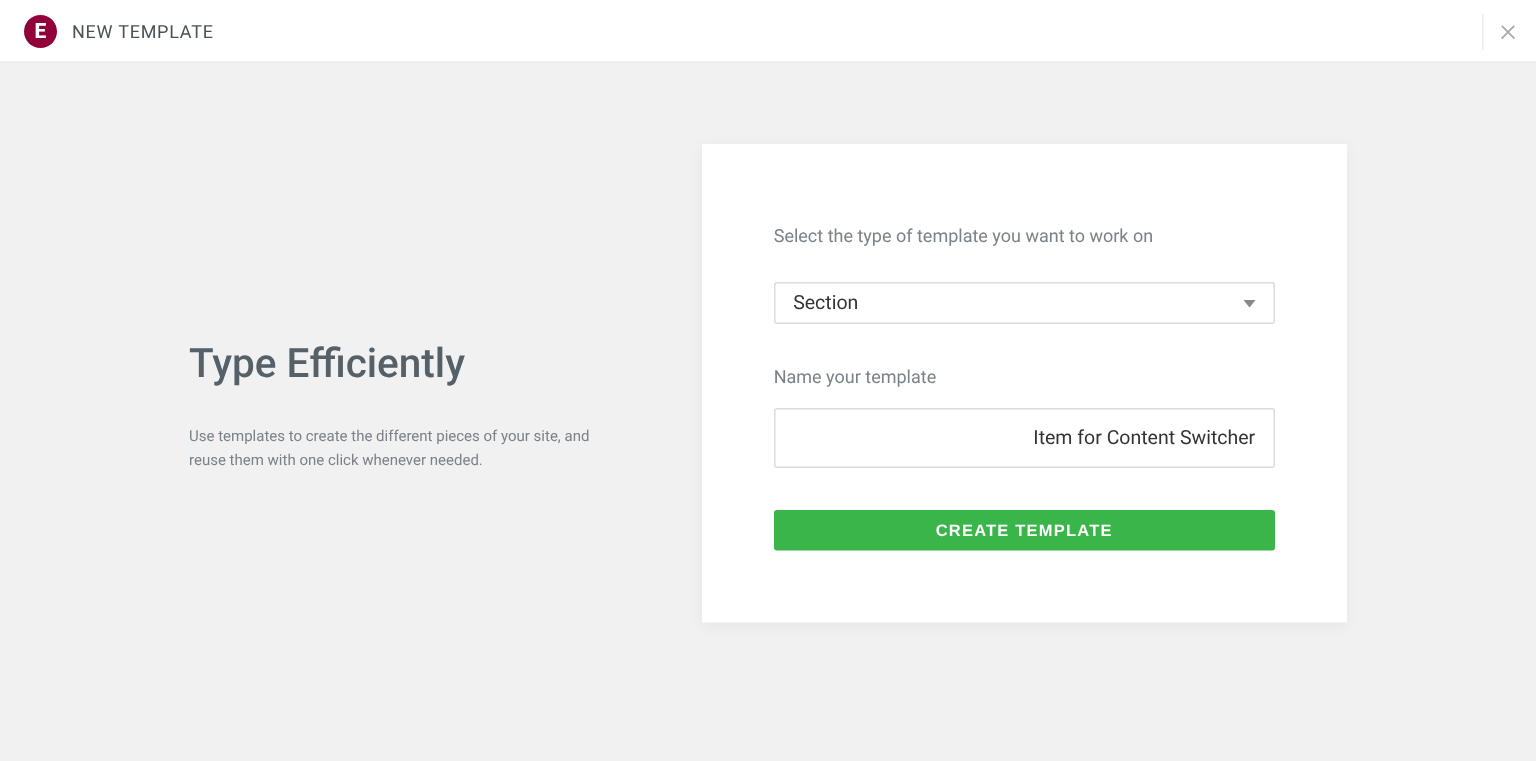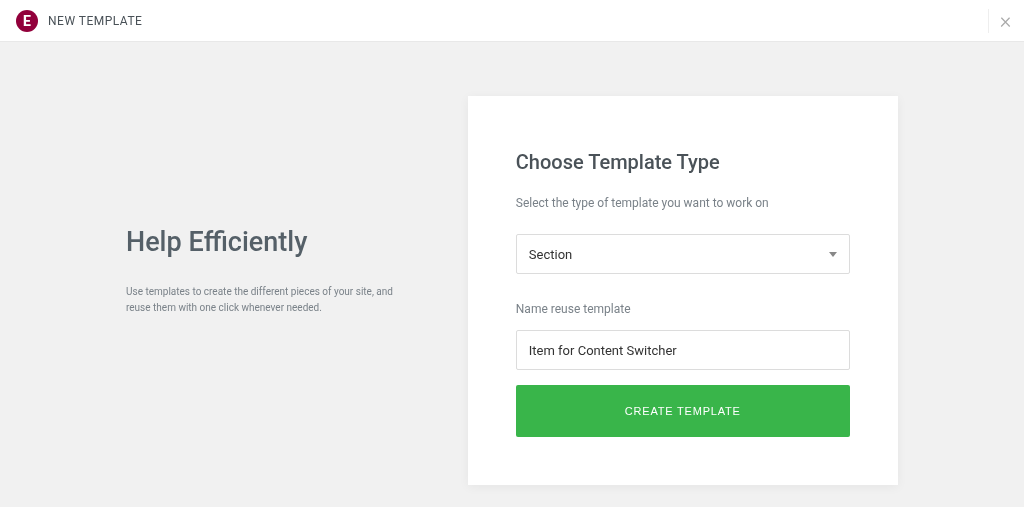--- a/index.html
+++ b/index.html
@@ -104,21 +104,21 @@
       font-size: 12px;
       color: #7a8289;
       margin-bottom: 24px;
     }
     .select-wrap {
       position: relative;
       margin-bottom: 28px;
     }
     .select-box {
       width: 100%;
-      height: 40px;
+      height: 28px;
       border: 1px solid #dcdcdc;
       background: #fff;
       font-size: 13px;
       color: #333;
       padding: 0 12px;
       display: flex;
       align-items: center;
       justify-content: space-between;
       cursor: pointer;
       border-radius: 2px;
@@ -136,32 +136,33 @@
       margin-bottom: 14px;
     }
     .text-input {
       width: 100%;
       height: 40px;
       border: 1px solid #dcdcdc;
       background: #fff;
       font-size: 13px;
       color: #333;
       padding: 0 12px;
-      margin-bottom: 15px;
+      margin-bottom: 28px;
       border-radius: 2px;
       font-family: inherit;
+      text-align: right;
     }
     .create-btn {
       width: 100%;
-      height: 52px;
+      height: 27px;
       background: #39b54a;
       color: #fff;
       border: none;
       font-size: 11px;
-      font-weight: 400;
+      font-weight: 700;
       letter-spacing: 0.8px;
       cursor: pointer;
       border-radius: 2px;
     }
   </style>
 </head>
 <body>
 
 <div class="header">
   <div class="logo">
@@ -170,31 +171,30 @@
   <span class="header-title">NEW TEMPLATE</span>
   <div class="close-btn">
     <span>×</span>
   </div>
 </div>
 
 <div class="content">
   <div class="left-panel">
     <div class="left-heading">
       <br>
-      <span>Help Efficiently</span>
+      <span>Type Efficiently</span>
     </div>
     <p class="left-desc">Use templates to create the different pieces of your site, and reuse them with one click whenever needed.</p>
   </div>
 
   <div class="right-panel">
-    <h2 class="form-title">Choose Template Type</h2>
     <div class="form-help">Select the type of template you want to work on</div>
     <div class="select-wrap">
       <div class="select-box">
         <span>Section</span>
         <span class="caret"></span>
       </div>
     </div>
-    <div class="field-label">Name reuse template</div>
+    <div class="field-label">Name your template</div>
     <input type="text" class="text-input" value="Item for Content Switcher" style="">
     <button class="create-btn">CREATE TEMPLATE</button>
   </div>
 </div>
 
 </body></html>

